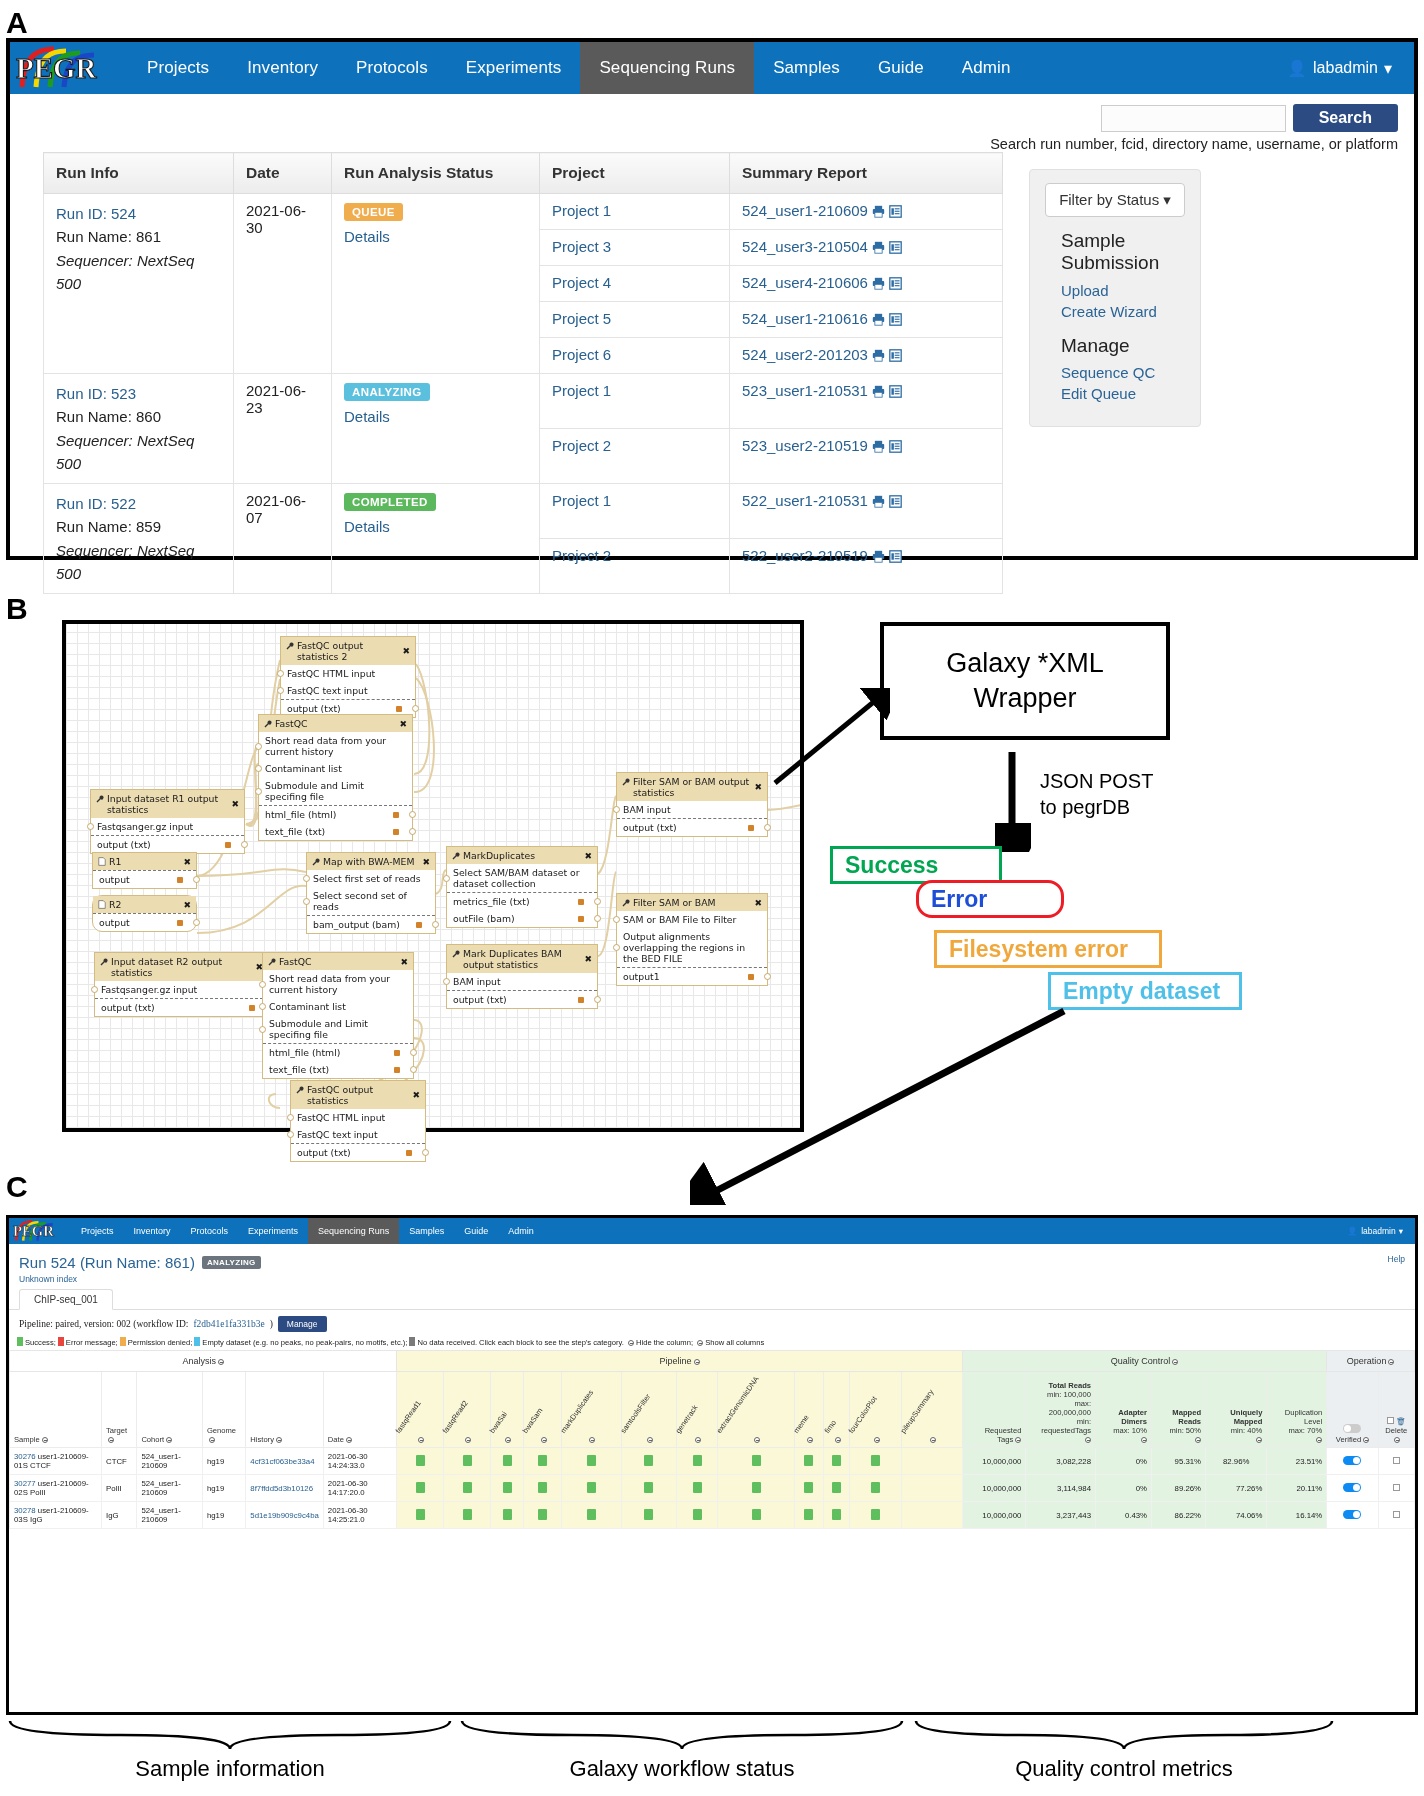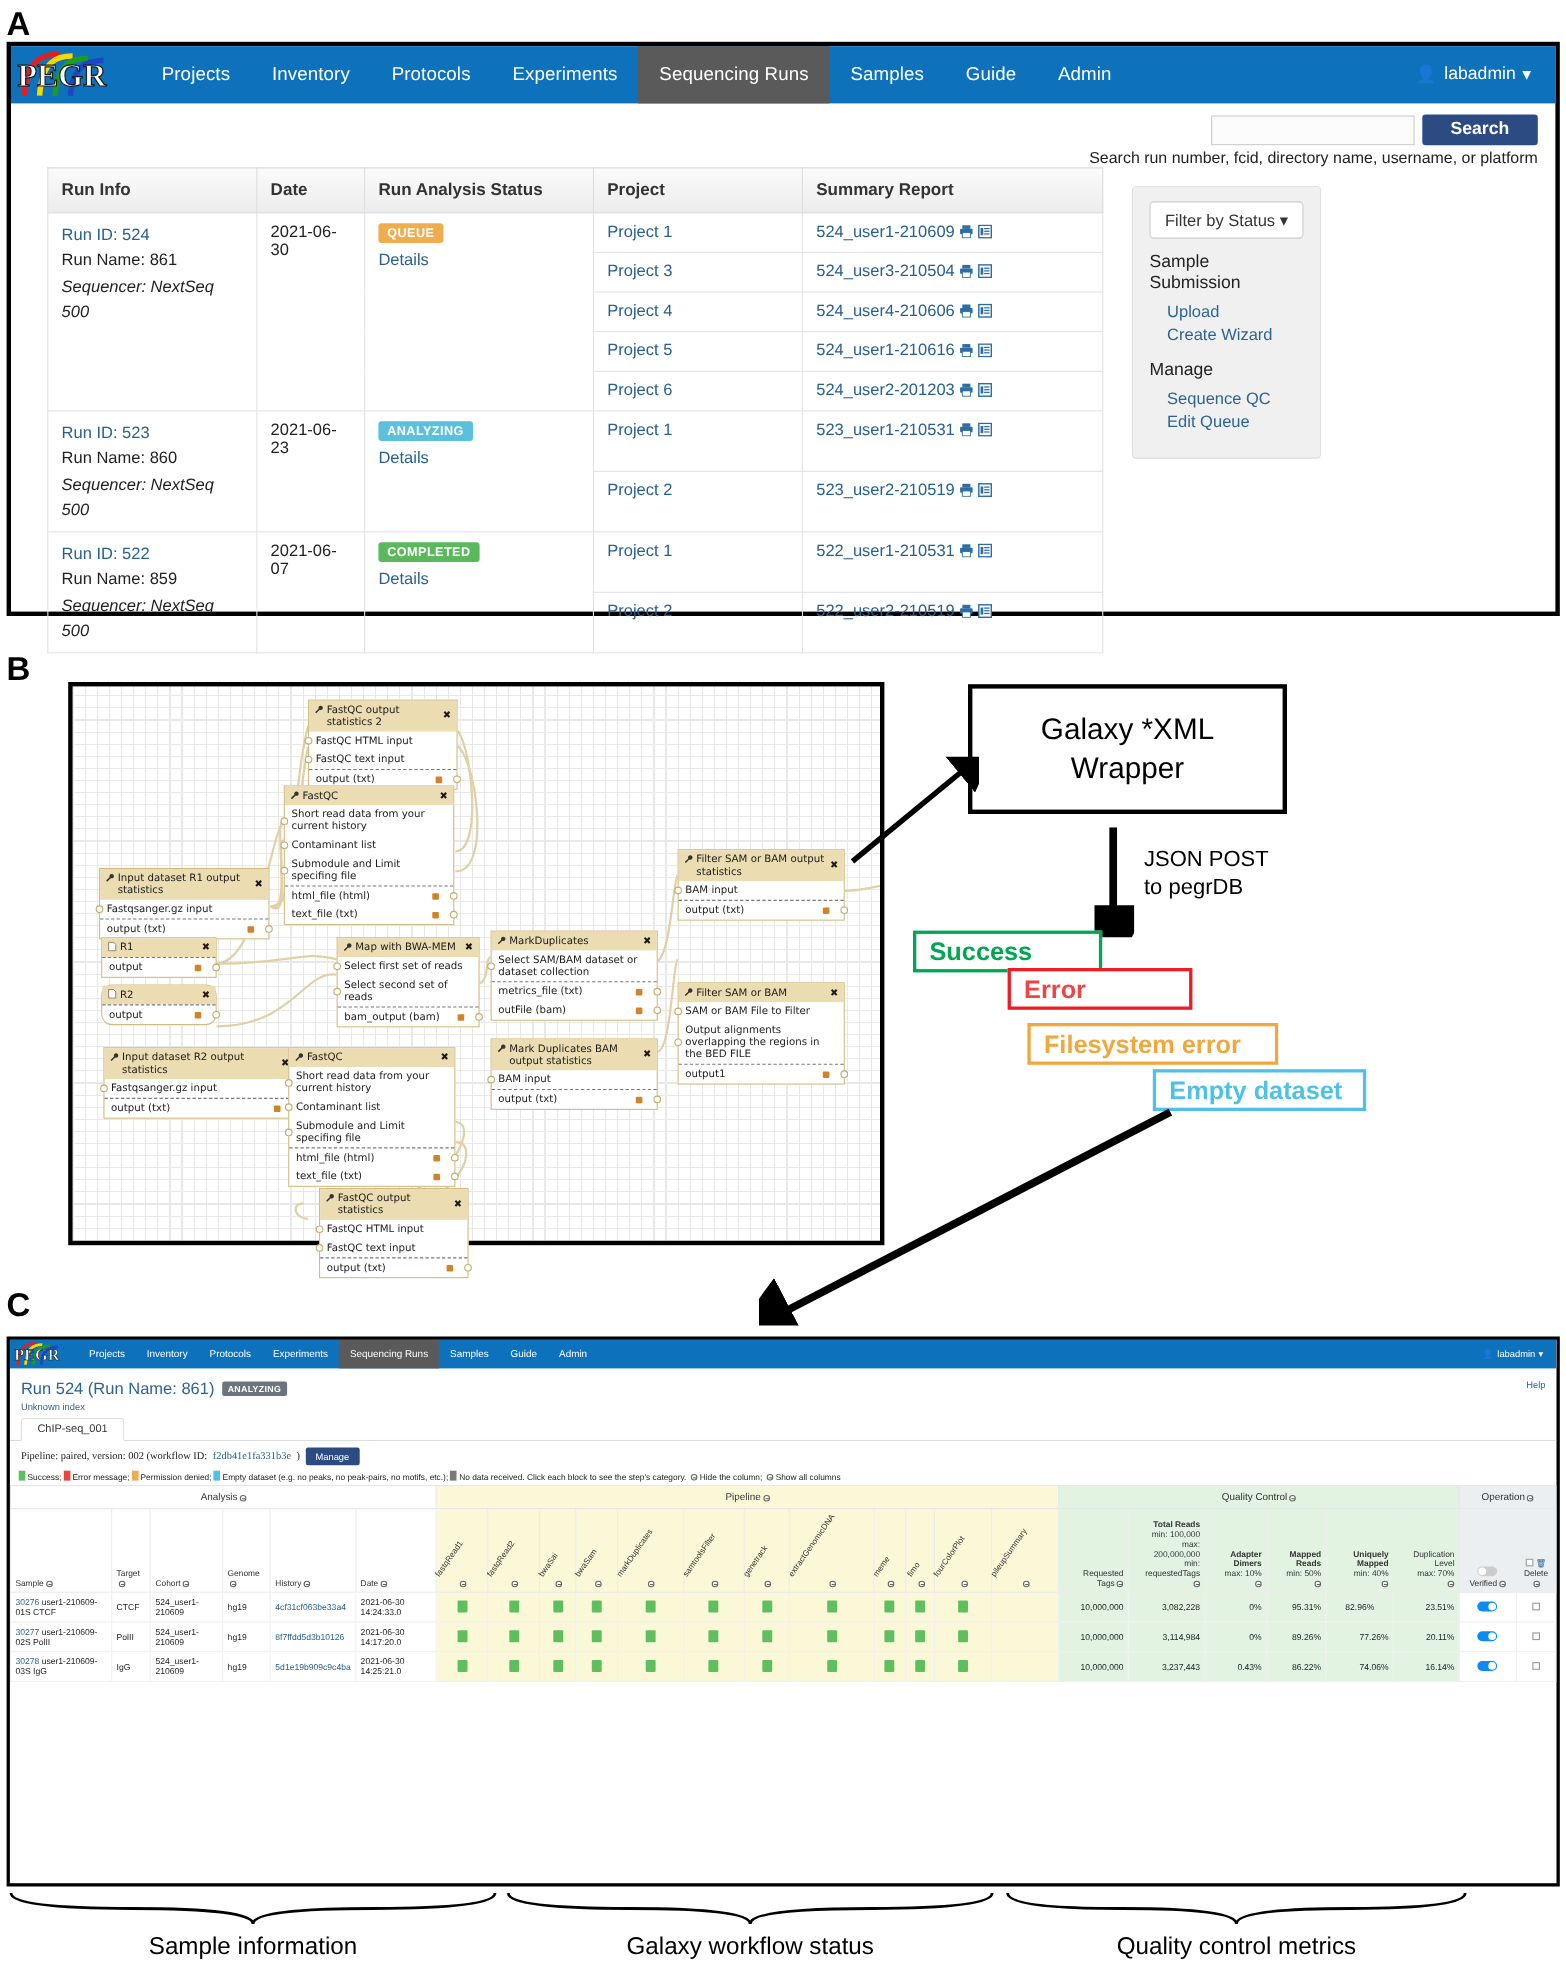--- a/index.html
+++ b/index.html
@@ -34,21 +34,21 @@
   .runinfo div { line-height:1.55; }
   .runinfo .seq { font-style:italic; }
   .badge { display:inline-block; color:#fff; font-size:11.5px; font-weight:bold; letter-spacing:.4px; padding:3px 8px; border-radius:3px; }
   .badge.queue { background:#f0ad4e; }
   .badge.analyzing { background:#5bc0de; }
   .badge.completed { background:#5cb85c; }
   .icn { display:inline-block; vertical-align:-2px; margin-left:4px; }
 
   .sideboxA { position:absolute; left:1019px; top:127px; width:172px; background:#f0f0f0; border:1px solid #e0e0e0; border-radius:4px; padding:13px 15px 22px 15px; }
   .filter-btn { display:block; width:100%; background:#fff; border:1px solid #ccc; border-radius:4px; padding:7px 0; font-size:15px; color:#333; text-align:center; cursor:pointer; font-family:"Liberation Sans",sans-serif; }
-  .side-h { font-size:16px; color:#222; margin:13px 0 5px 0; line-height:1.18; font-weight:normal; }
+  .side-h { font-size:19px; color:#222; margin:13px 0 5px 16px; line-height:1.18; font-weight:normal; }
   .side-link { color:#2a6496; font-size:15px; padding:2px 0 2px 16px; cursor:pointer; }
 
   
   #panelB-letter { position:absolute; left:6px; top:592px; }
   #panelB-box { position:absolute; left:62px; top:620px; width:742px; height:512px; border:4px solid #000; background:
      repeating-linear-gradient(0deg,#e8e8e8 0,#e8e8e8 1px,transparent 1px,transparent 11px),
      repeating-linear-gradient(90deg,#e8e8e8 0,#e8e8e8 1px,transparent 1px,transparent 11px), #fff; }
   .wfnode { position:absolute; background:#fff; border:1px solid #d3bb82; font-size:9.3px; color:#1a1a1a; font-family:"DejaVu Sans", sans-serif; }
   .wfnode .hd { background:#ebdcb2; padding:3px 5px; display:flex; align-items:center; justify-content:space-between; font-weight:normal; }
   .wfnode .hd .ttl { display:flex; gap:3px; align-items:flex-start; }
@@ -58,21 +58,21 @@
   .port { position:absolute; width:7px; height:7px; border:1px solid #c8a96a; border-radius:50%; background:#fff; top:50%; margin-top:-3.5px; }
   .port.l { left:-4px; } .port.r { right:-4px; }
   .astk { position:absolute; right:13px; top:50%; margin-top:-3px; width:6px; height:6px; background:#d2832a; border-radius:1px; }
 
   #xmlbox { position:absolute; left:880px; top:622px; width:290px; height:118px; border:4px solid #000; background:#fff; display:flex; align-items:center; justify-content:center; text-align:center; font-size:27px; line-height:1.28; color:#000; }
   #arrow1 { position:absolute; left:770px; top:688px; }
   #jsonlabel { position:absolute; left:1040px; top:768px; font-size:20px; line-height:1.3; color:#000; }
   #arrow2 { position:absolute; left:995px; top:752px; }
   .statusbox { position:absolute; border:3px solid; background:#fff; font-weight:bold; display:flex; align-items:center; padding:0 12px; font-size:23px; }
   #sb-success { left:830px; top:846px; width:172px; height:38px; border-color:#00a651; color:#00a651; }
-  #sb-error { left:916px; top:880px; width:168px; height:38px; border-color:#ee1c25; color:#ef4444; }
+  #sb-error { left:916px; top:880px; width:148px; height:38px; border-color:#ee1c25; color:#1d4ed8;border-radius:16px; }
   #sb-fs { left:934px; top:930px; width:228px; height:38px; border-color:#f0a83c; color:#f0a83c; }
   #sb-empty { left:1048px; top:972px; width:194px; height:38px; border-color:#4fc1e9; color:#4fc1e9; }
   #arrow3 { position:absolute; left:690px; top:1005px; }
 
   
   #panelC-letter { position:absolute; left:6px; top:1170px; }
   #panelC { position:absolute; left:6px; top:1215px; width:1412px; height:500px; border:3px solid #000; background:#fff; overflow:hidden; }
   .navbarC { height:26px; background:#0d72bb; display:flex; align-items:stretch; position:relative; }
   .logoC { width:62px; display:flex; align-items:center; justify-content:center; }
   .nav-itemC { display:flex; align-items:center; padding:0 10px; color:#fff; font-size:9px; cursor:pointer; }

